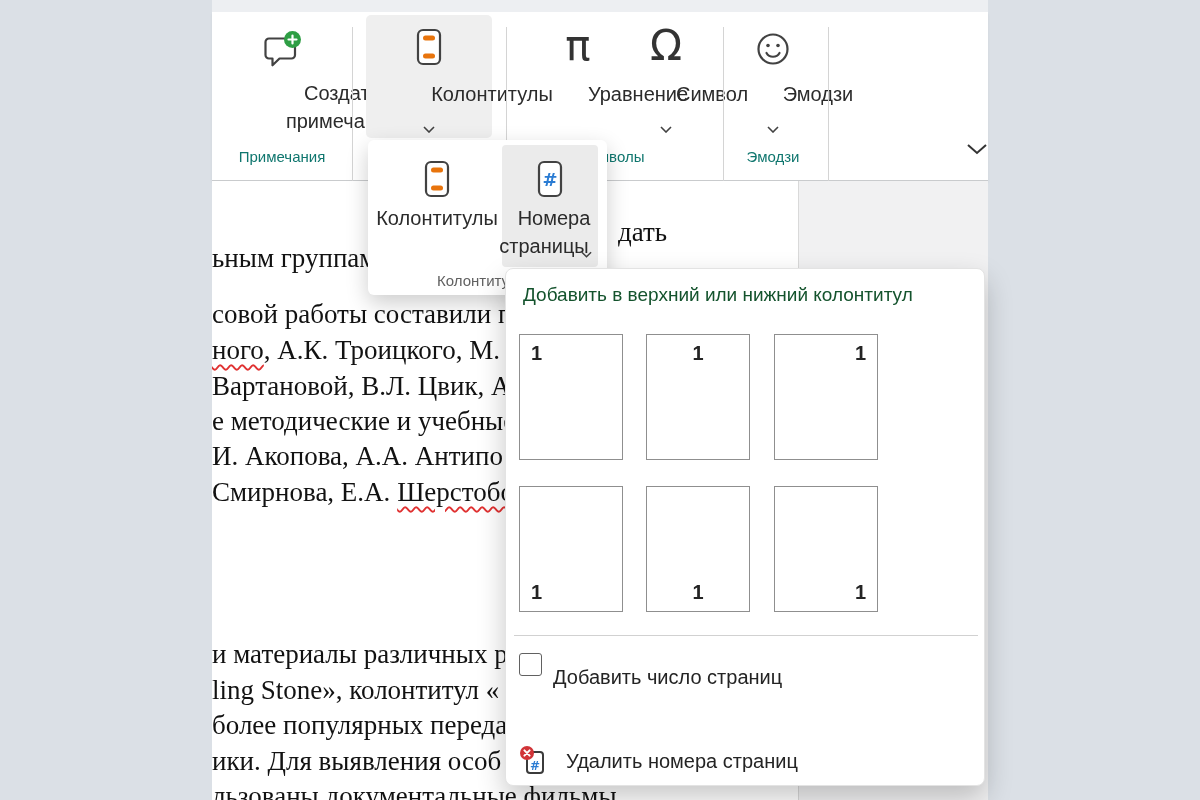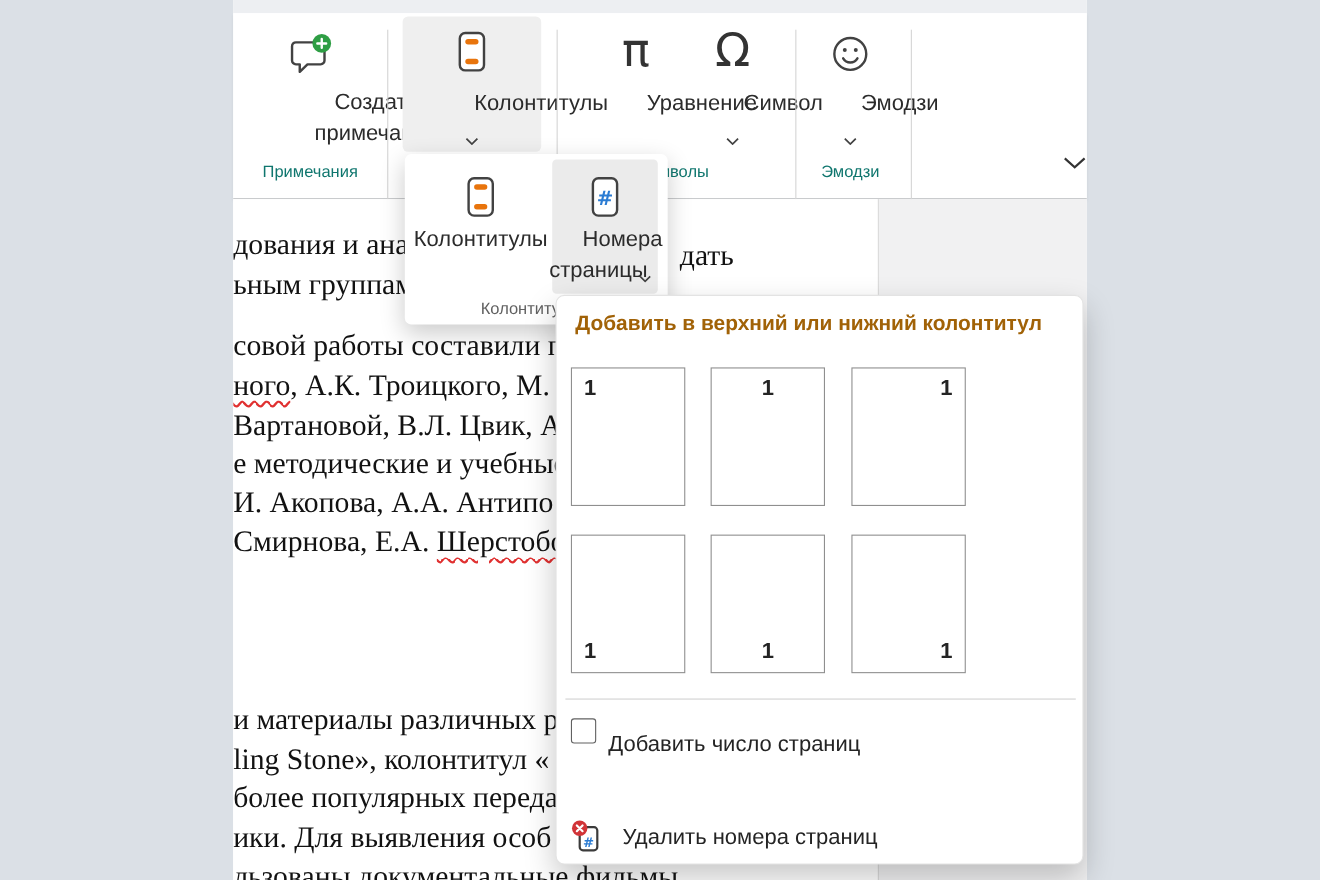--- a/index.html
+++ b/index.html
@@ -27,21 +27,21 @@
   
   .dropdown{position:absolute;left:368px;top:140px;width:239px;height:155px;background:#fff;
             border-radius:6px;box-shadow:0 8px 22px rgba(0,0,0,.20);z-index:10;}
   .dd-item{position:absolute;text-align:center;border-radius:4px;}
   .dd-label{position:absolute;width:100%;text-align:center;font-size:20px;color:#2b2b2b;white-space:nowrap;}
   .dd-selected{background:#ebebeb;}
   .dd-group-label{position:absolute;left:69px;top:132px;font-size:15px;color:#616161;white-space:nowrap;}
   
   .flyout{position:absolute;left:505px;top:268px;width:480px;height:518px;background:#fff;
           border:1px solid #e3e3e3;border-radius:8px;box-shadow:0 12px 28px rgba(0,0,0,.22);z-index:20;box-sizing:border-box;}
-  .fly-title{position:absolute;left:17px;top:15px;font-size:19px;font-weight:bold;color:#a16207;}
+  .fly-title{position:absolute;left:17px;top:15px;font-size:19px;font-weight:normal;color:#14532d;}
   .thumb{position:absolute;width:104px;height:126px;background:#fff;border:1px solid #8f8f8f;box-sizing:border-box;}
   .thumb .num{position:absolute;font-size:20px;font-weight:600;color:#242424;}
   .pos-tl .num{top:7px;left:11px}.pos-tc .num{top:7px;left:50%;transform:translateX(-50%)}.pos-tr .num{top:7px;right:11px}
   .pos-bl .num{bottom:7px;left:11px}.pos-bc .num{bottom:7px;left:50%;transform:translateX(-50%)}.pos-br .num{bottom:7px;right:11px}
   .fly-divider{position:absolute;left:8px;top:366px;width:464px;height:1px;background:#d1d1d1;}
   .checkbox{position:absolute;left:13px;top:384px;width:23px;height:23px;border:1.5px solid #616161;
             border-radius:3px;background:#fff;box-sizing:border-box;}
   .fly-text{position:absolute;font-size:20px;color:#242424;white-space:nowrap;}
   .menu-icon{position:absolute;}
 </style>
@@ -127,21 +127,20 @@
 
     <span style="position:absolute;left:754px;top:130px;cursor:pointer;">
       <svg width="22" height="13" viewBox="0 0 22 13">
           <path d="M2 2l9 8 9-8" fill="none" stroke="#333" stroke-width="2"></path>
         </svg>
     </span>
   </div>
 
   <div class="doc-canvas"></div>
   <div class="doc-page">
-    <div class="dline" style="left:0;top:26px;"><span>дования и ана</span></div>
     <div class="dline" style="left:406px;top:36px;"><span>дать</span></div>
     <div class="dline" style="left:0;top:62px;"><span>ьным группам</span></div>
     <div class="dline" style="left:0;top:118px;"><span>совой работы составили п</span></div>
     <div class="dline" style="left:0;top:154px;"><span class="miss">ного</span><span>, А.К. Троицкого, М.</span></div>
     <div class="dline" style="left:0;top:190px;"><span>Вартановой, В.Л. Цвик, А</span></div>
     <div class="dline" style="left:0;top:225px;"><span>е методические и учебные</span></div>
     <div class="dline" style="left:0;top:260px;"><span>И. Акопова, А.А. Антипо</span></div>
     <div class="dline" style="left:0;top:296px;"><span>Смирнова, Е.А. </span><span class="miss">Шерстобо</span></div>
     <div class="dline" style="left:0;top:458px;"><span>и материалы различных р</span></div>
     <div class="dline" style="left:0;top:494px;"><span>ling Stone», колонтитул «</span></div>
@@ -161,21 +160,21 @@
       </span>
       <span class="dd-label" style="left:0;top:62px;">Колонтитулы</span>
     </div>
     <div class="dd-item dd-selected" style="left:134px;top:5px;width:96px;height:122px;">
       <span style="position:absolute;left:33px;top:14px;">
         <svg width="30" height="40" viewBox="0 0 30 40">
           <rect x="4" y="3" width="22" height="34" rx="5" fill="#fff" stroke="#424242" stroke-width="2.2"></rect>
           <text x="15" y="27" font-size="18" font-weight="600" fill="#2b7cd3" text-anchor="middle" font-family="DejaVu Sans, sans-serif">#</text>
         </svg>
       </span>
-      <span class="dd-label" style="left:16px;top:62px;">Номера</span>
+      <span class="dd-label" style="left:4px;top:62px;">Номера</span>
       <span class="dd-label" style="left:-6px;top:90px;">страницы</span>
       <span style="position:absolute;right:6px;top:99px;">
         <svg width="11" height="7" viewBox="0 0 12 7">
             <path d="M1 1l5 5 5-5" fill="none" stroke="#424242" stroke-width="1.6"></path>
           </svg>
       </span>
     </div>
     <div class="dd-group-label">Колонтитулы</div>
   </div>
 

